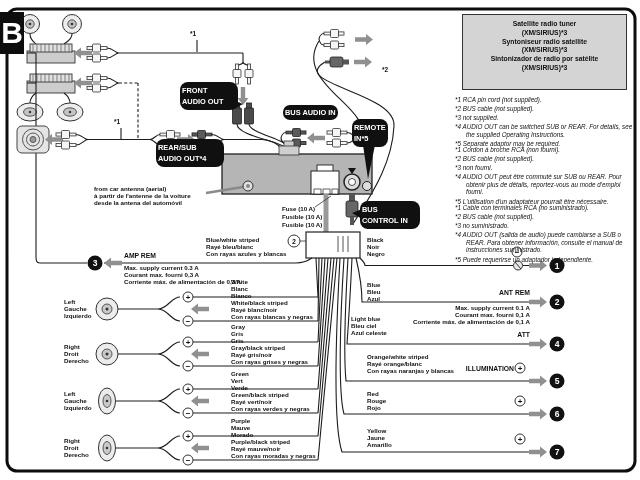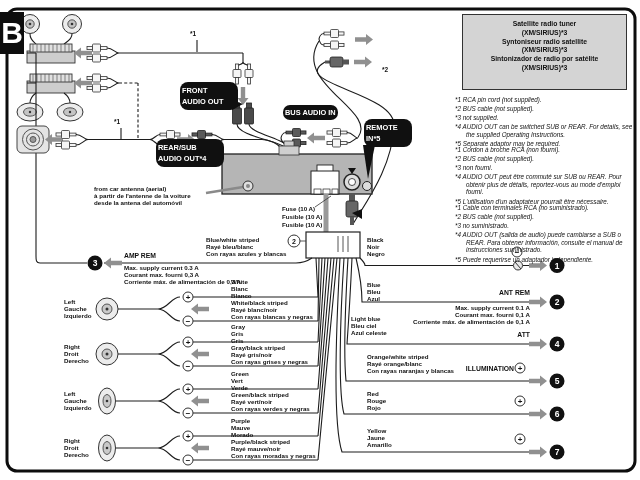--- a/index.html
+++ b/index.html
@@ -271,22 +271,24 @@
 Syntoniseur radio satellite
 (XM/SIRIUS)*3
 Sintonizador de radio por satélite
 (XM/SIRIUS)*3</div>
 
   <div class="tag" style="left:180px;top:82px;width:58px">FRONT
 AUDIO OUT</div>
   <div class="tag tag1" style="left:283px;top:105px;width:55px">BUS AUDIO IN</div>
   <div class="tag" style="left:156px;top:139px;width:68px">REAR/SUB
 AUDIO OUT*4</div>
-  <div class="tag" style="left:364px;top:119px;width:48px">REMOTE
+  <div class="tag" style="left:352px;top:119px;width:36px">REMOTE
 IN*5</div>
+  <div class="tag" style="left:360px;top:201px;width:60px">BUS
+CONTROL IN</div>
 
   <div class="mark" style="left:190px;top:30px">*1</div>
   <div class="mark" style="left:114px;top:118px">*1</div>
   <div class="mark" style="left:382px;top:66px">*2</div>
 
   <div class="lbl" style="left:94px;top:185px;width:112px">from car antenna (aerial)
 à partir de l'antenne de la voiture
 desde la antena del automóvil</div>
   <div class="lbl" style="left:282px;top:205px;width:70px;line-height:7.8px">Fuse (10 A)
 Fusible (10 A)

